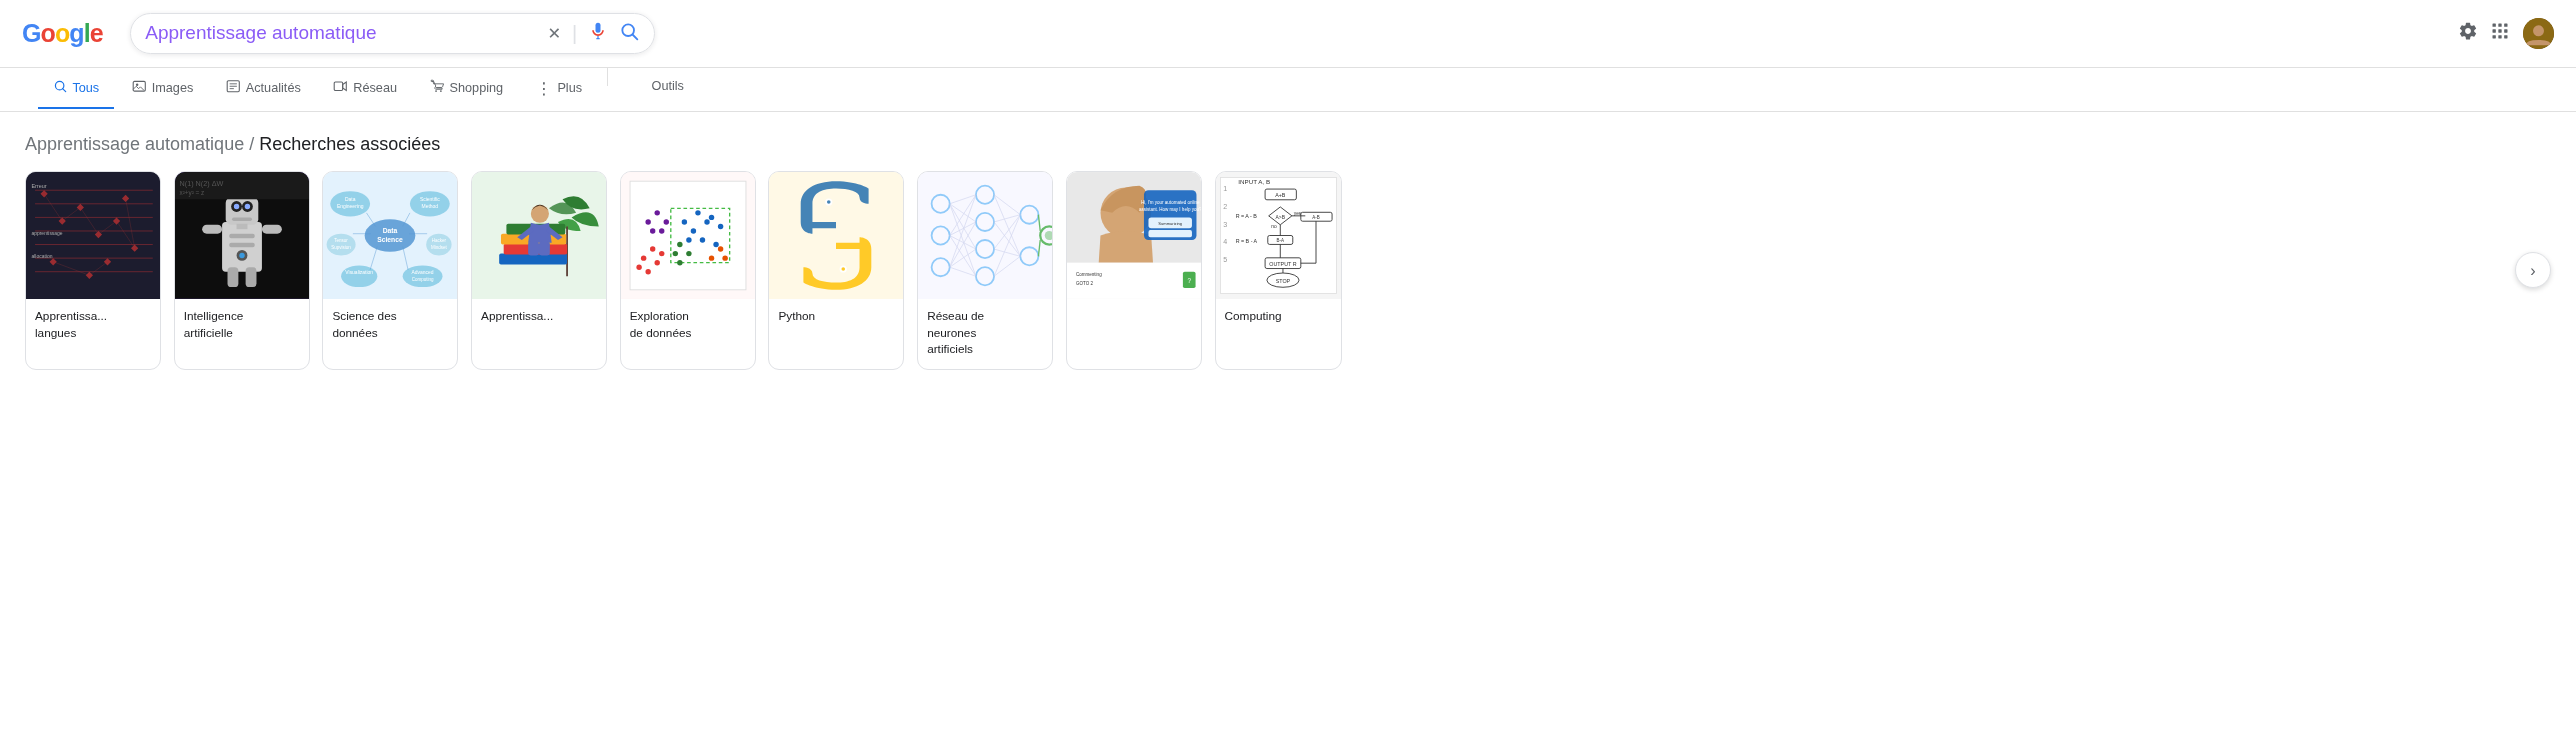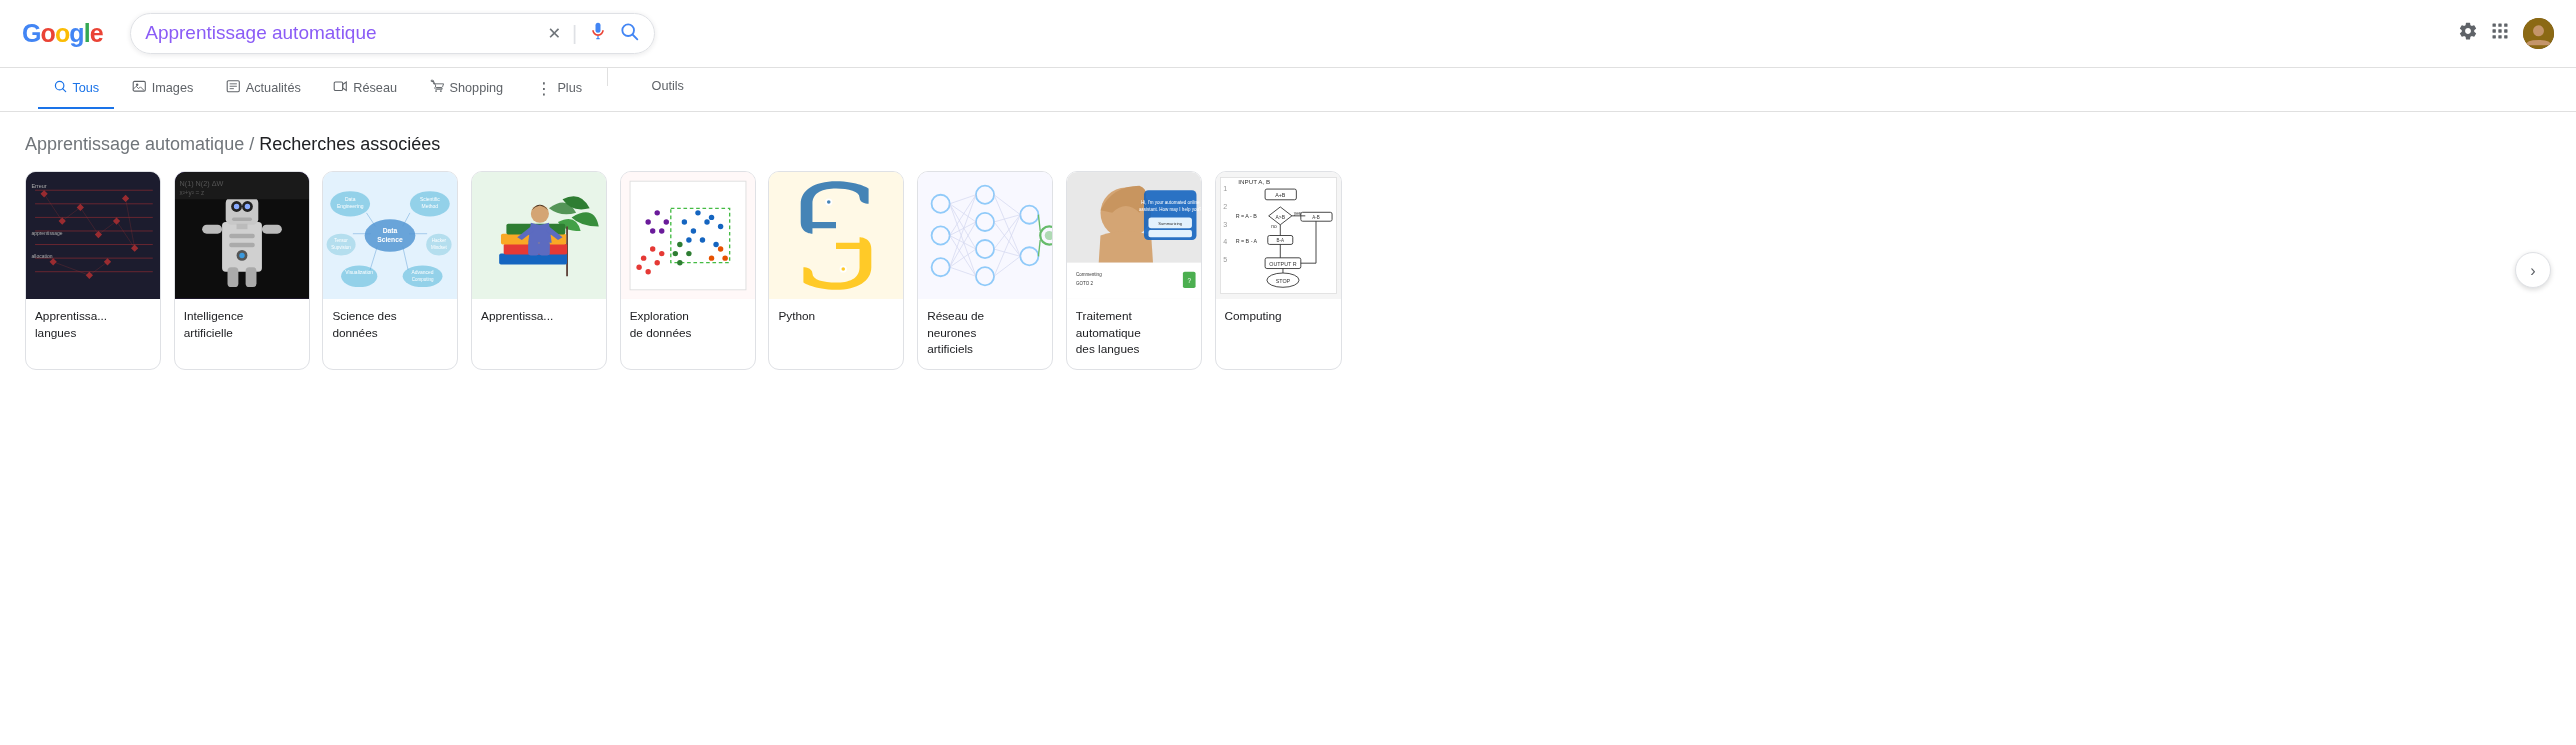--- a/index.html
+++ b/index.html
@@ -696,25 +696,20 @@
             <rect x="90" y="64" width="48" height="8" rx="2" fill="#e3f2fd"></rect>
 
             <rect x="0" y="100" width="148" height="40" fill="#fff"></rect>
             <text x="10" y="115" fill="#333" font-size="5" font-family="Arial">Commenting</text>
             <text x="10" y="125" fill="#333" font-size="5" font-family="Arial">GOTO 2</text>
 
             <rect x="128" y="110" width="14" height="18" rx="2" fill="#4caf50"></rect>
             <text x="135" y="122" text-anchor="middle" fill="white" font-size="7" font-family="Arial">?</text>
           </svg>
         </div>
-        <div class="card-label">
-          <span>Traitement</span><br>
-          <span>automatique</span><br>
-          <span>des langues</span>
-        </div>
       </div>
 
       <div class="card" style="min-width:109px;max-width:127px;">
         <div class="card-image" style="background:#f5f5f5;">
           <svg xmlns="http://www.w3.org/2000/svg" width="127" height="127" viewBox="0 0 140 140" style="font-size:14px">
             <rect width="140" height="140" fill="#f5f5f5"></rect>
 
             <rect x="5" y="5" width="130" height="130" fill="white" stroke="#e0e0e0" stroke-width="1"></rect>
 
             <text x="8" y="20" fill="#999" font-size="8" font-family="Arial">1</text>

